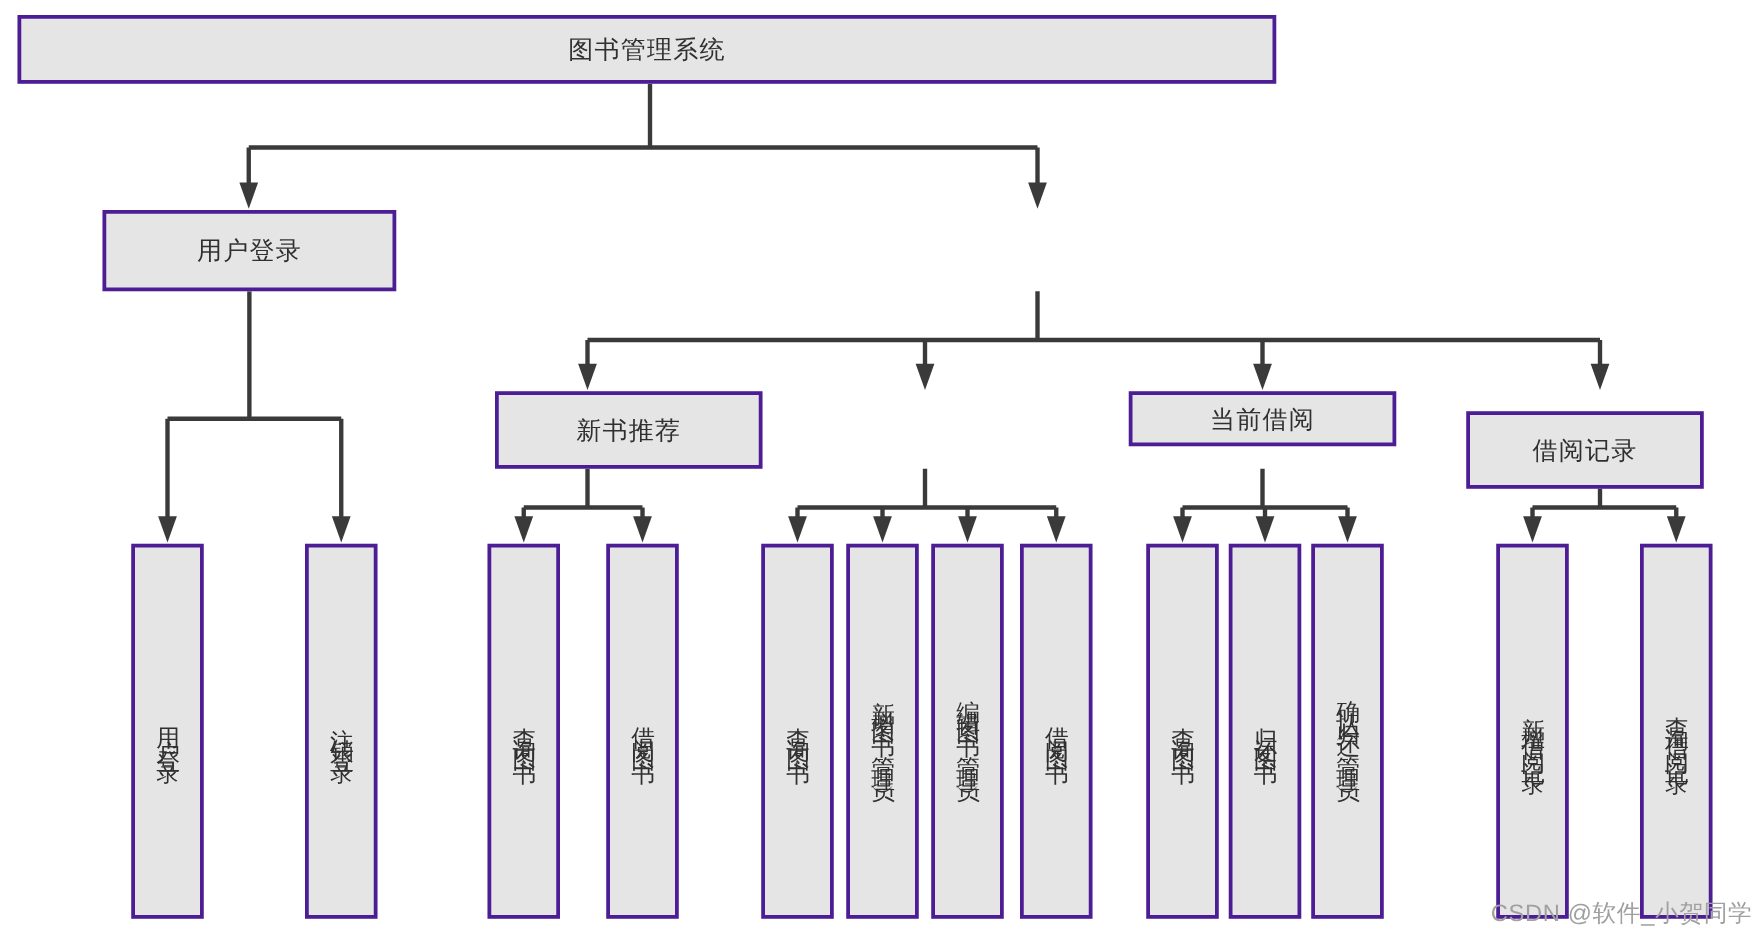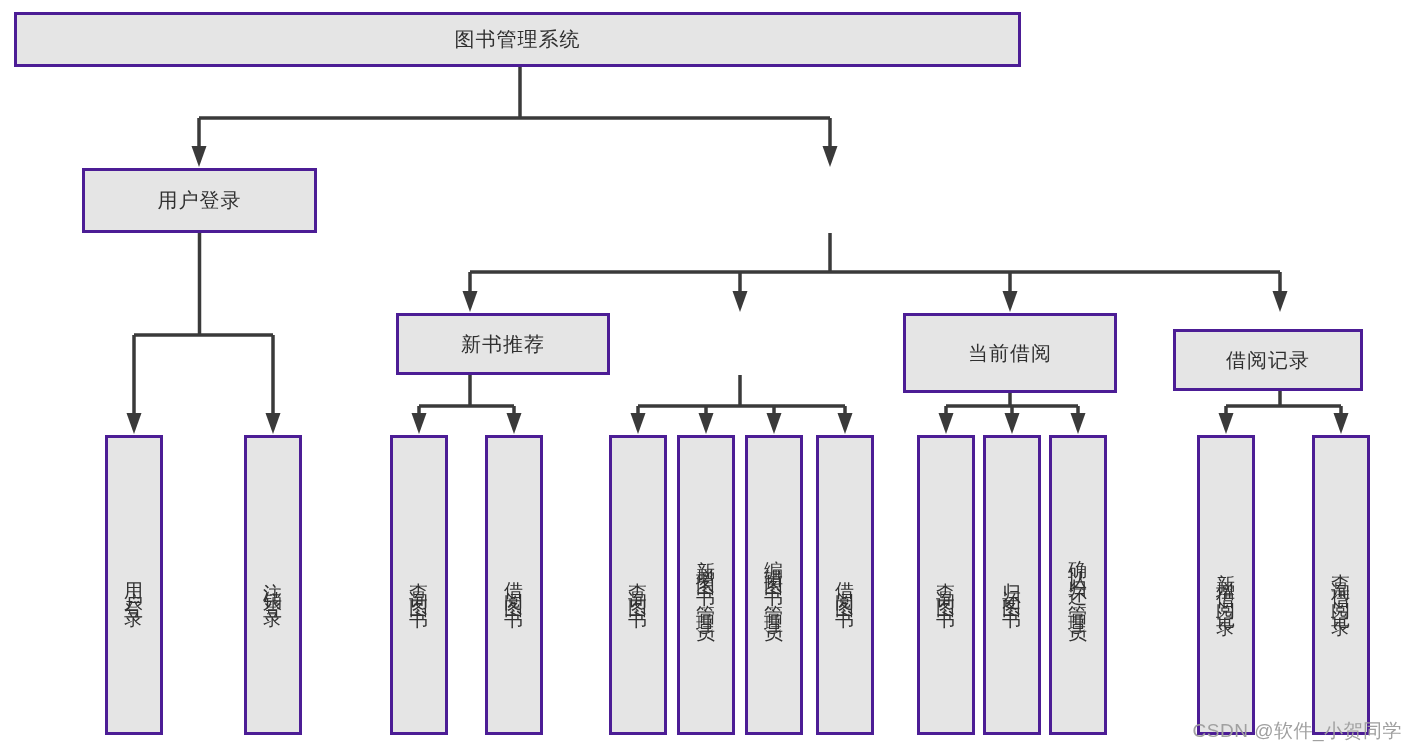--- a/index.html
+++ b/index.html
@@ -125,21 +125,21 @@
     <span>图书管理系统</span>
   </div>
 
   <div class="node h" style="left:82px; top:168px; width:235px; height:65px;">
     <span>用户登录</span>
   </div>
 
   <div class="node h" style="left:364px; top:313px; width:214px; height:62px;margin-left:32px;">
     <span>新书推荐</span>
   </div>
-  <div class="node h" style="left:903px; top:313px; width:214px; height:80px;">
+  <div class="node h" style="left:903px; top:313px; width:214px; height:44px;">
     <span>当前借阅</span>
   </div>
   <div class="node h" style="left:1173px; top:329px; width:190px; height:62px;">
     <span>借阅记录</span>
   </div>
 
   <div class="node leaf" style="left:105px;">
     <span class="vtext">用户登录</span>
   </div>
   <div class="node leaf" style="left:244px;">

